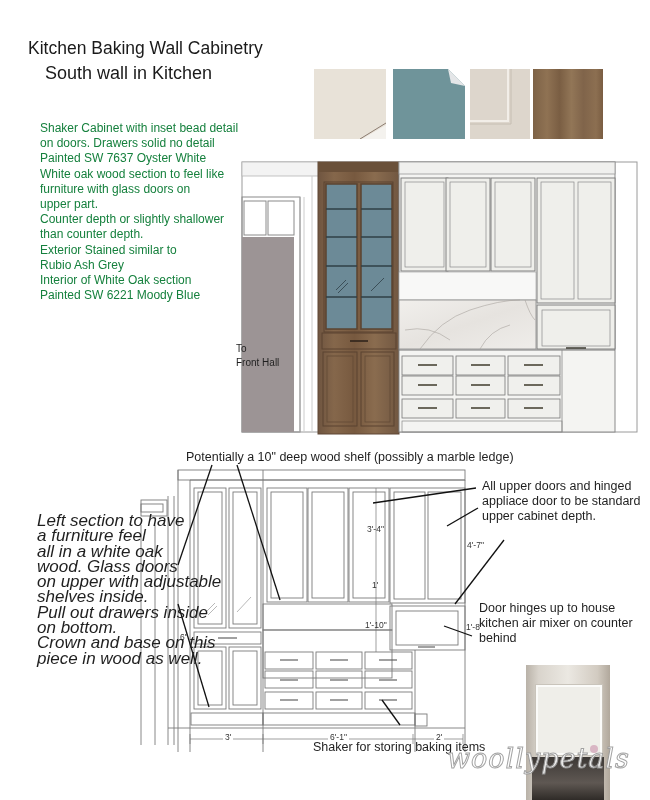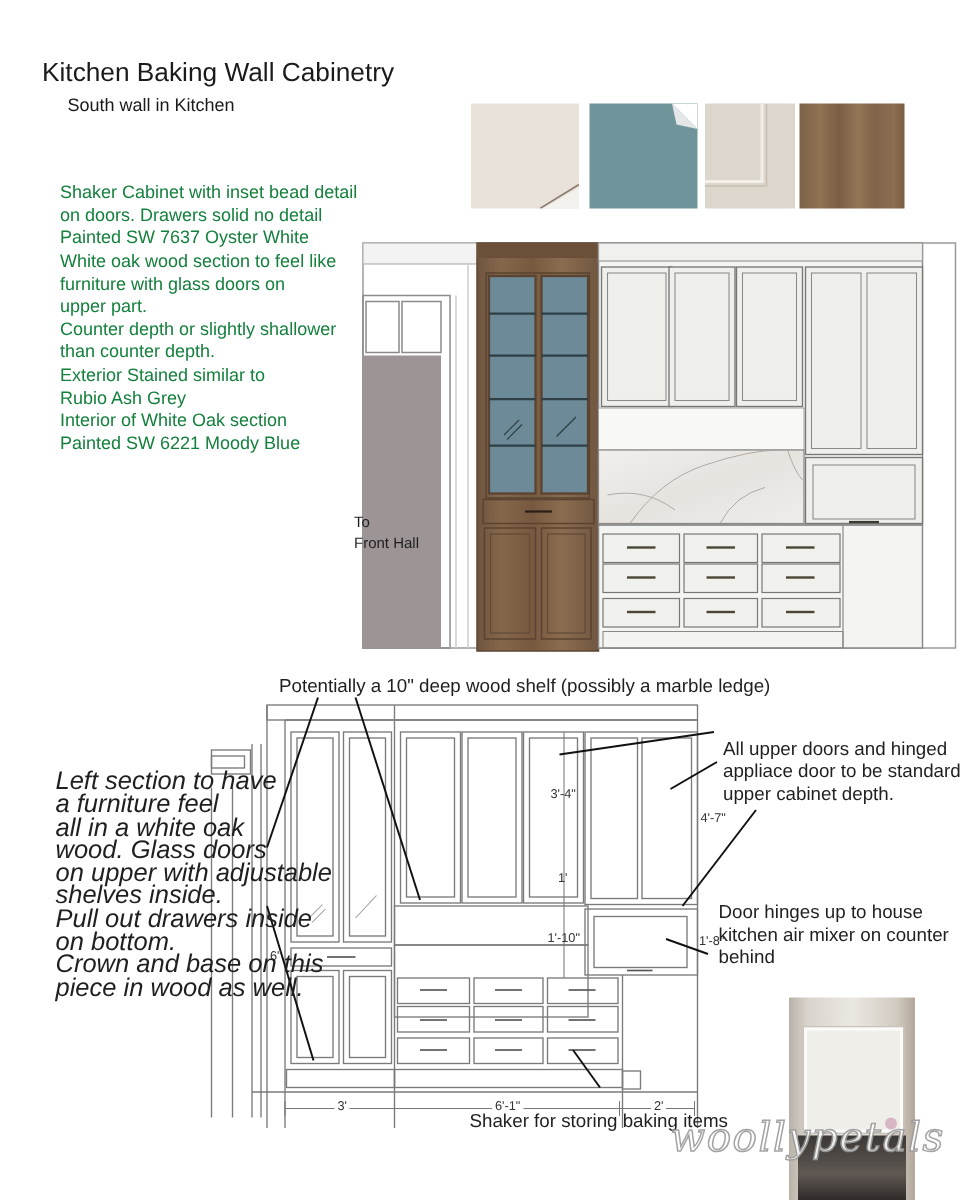--- a/index.html
+++ b/index.html
@@ -1,19 +1,19 @@
 <!DOCTYPE html>
 <html><head>
 <meta charset="utf-8">
 <style>
   html, body { margin: 0; padding: 0; background: #ffffff; }
   body { width: 650px; height: 800px; position: relative; overflow: hidden; font-family: "Liberation Sans", sans-serif; color: #1e1e1e; }
   .abs { position: absolute; }
   .title { left: 28px; top: 38px; font-size: 17.5px; color: #1a1a1a; }
-  .subtitle { left: 45px; top: 63px; font-size: 12px; color: #1a1a1a; }
+  .subtitle { left: 45px; top: 63px; font-size: 18px; color: #1a1a1a; }
   .notes { font-size: 12px; line-height: 15.2px; color: #15803d; white-space: pre-line; }
   .swatch { position: absolute; top: 69px; width: 72px; height: 70px; }
   .lbl { position: absolute; font-size: 12.5px; color: #1f1f1f; white-space: pre-line; line-height: 15px; }
   .dim { position: absolute; font-size: 8.5px; color: #333; }
   svg { position: absolute; left: 0; top: 0; }
 </style>
 </head>
 <body>
 
 <div class="abs title">Kitchen Baking Wall Cabinetry</div>
@@ -276,21 +276,21 @@
 <div class="dim" style="left:365px; top:620px;">1'-10"</div>
 <div class="dim" style="left:466px; top:622px;">1'-8"</div>
 <div class="dim" style="left:180px; top:632px;">6"</div>
 <div class="dim" style="left:223px; top:732px; background:#fff; padding:0 2px;">3'</div>
 <div class="dim" style="left:328px; top:732px; background:#fff; padding:0 2px;">6'-1"</div>
 <div class="dim" style="left:434px; top:732px; background:#fff; padding:0 2px;">2'</div>
 
 <div class="lbl" style="left:236px; top:342px; font-size:10px; line-height:14px;">To
 Front Hall</div>
 <div class="lbl" style="left:186px; top:450px;">Potentially a 10" deep wood shelf (possibly a marble ledge)</div>
-<div class="lbl" style="left:482px; top:492px;">All upper doors and hinged
+<div class="lbl" style="left:482px; top:479px;">All upper doors and hinged
 appliace door to be standard
 upper cabinet depth.</div>
 <div class="lbl" style="left:37px; top:513px; font-size:17px; line-height:15.3px;font-style:italic;">Left section to have
 a furniture feel
 all in a white oak
 wood. Glass doors
 on upper with adjustable
 shelves inside.
 Pull out drawers inside
 on bottom.

